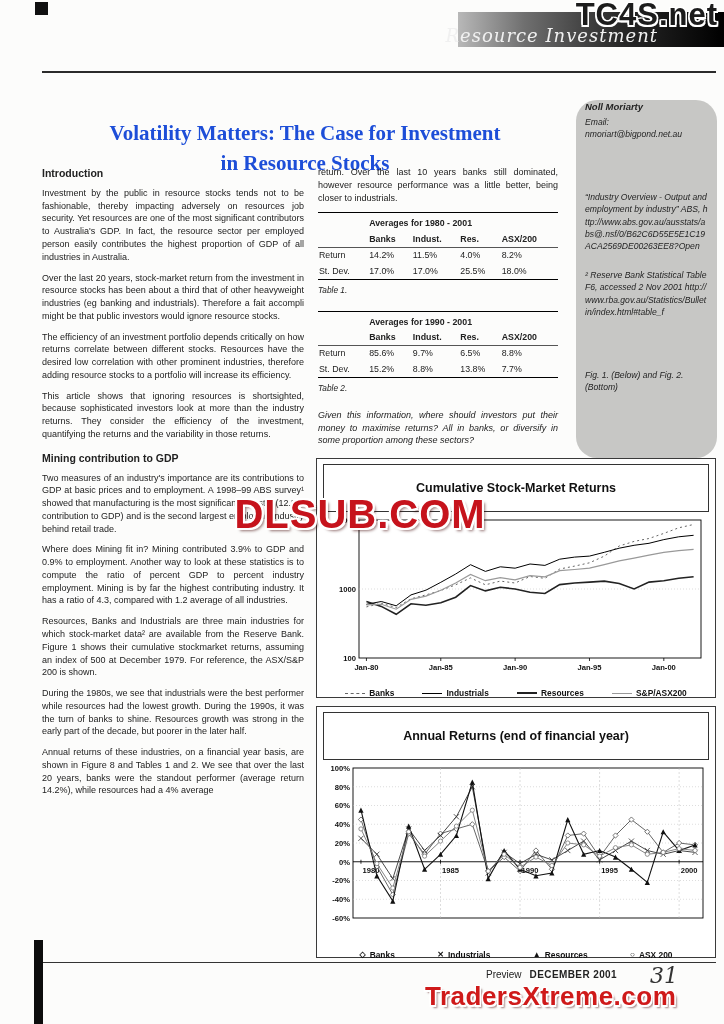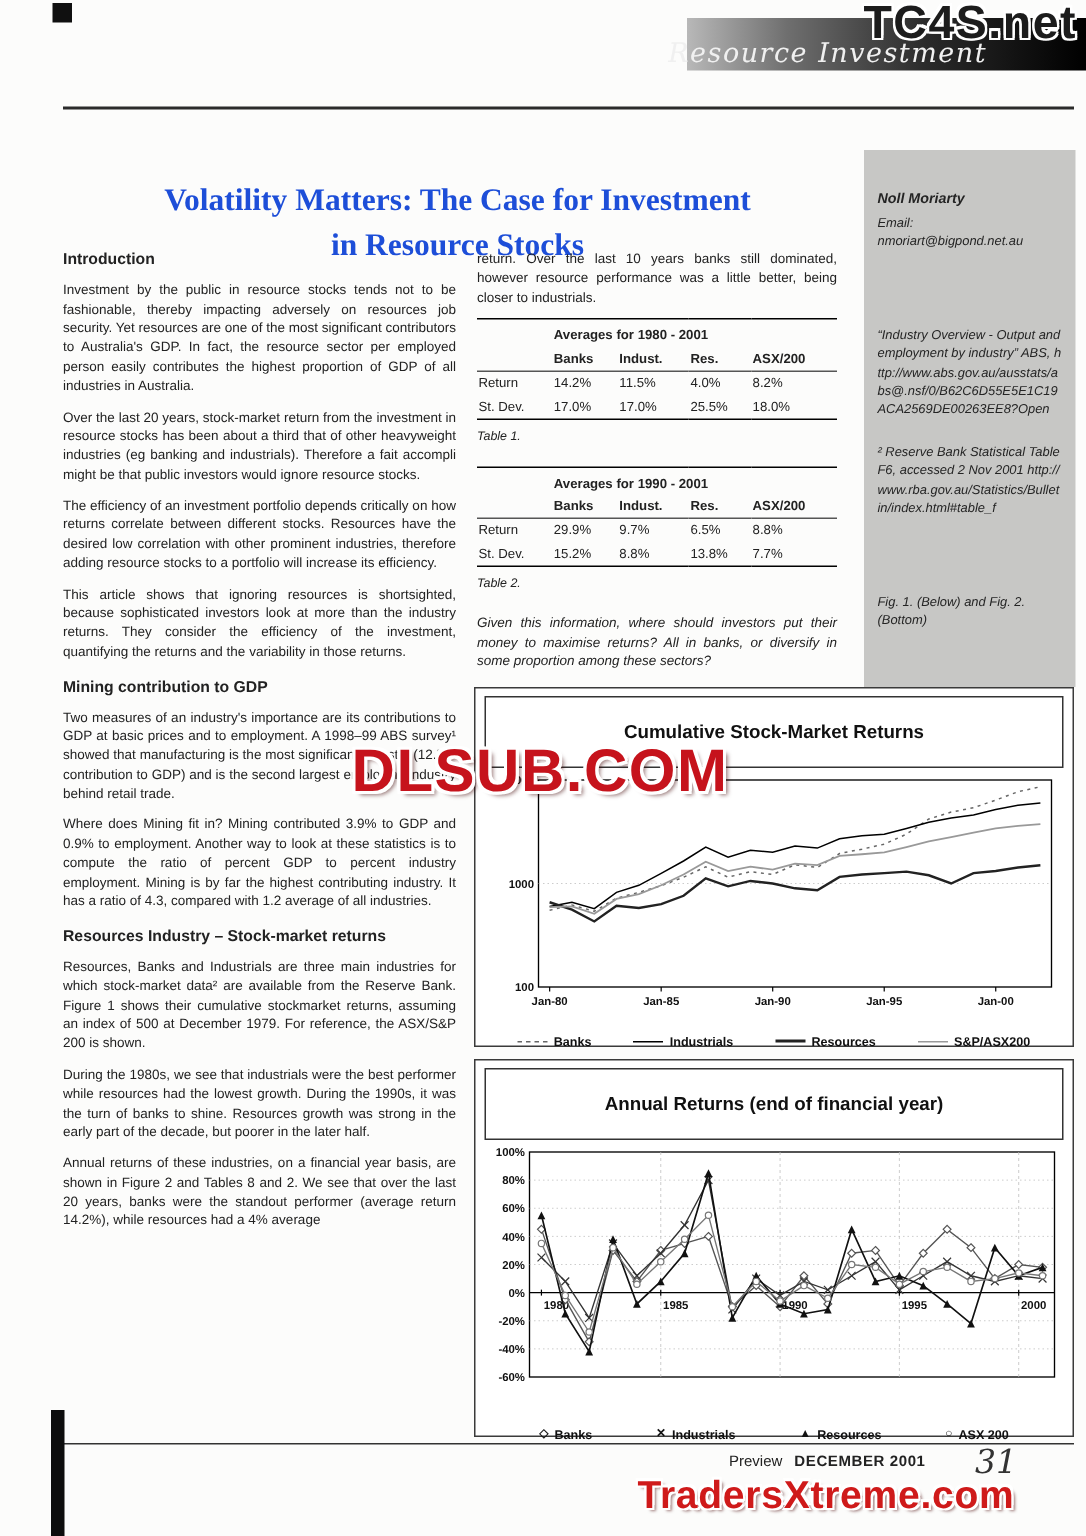--- a/index.html
+++ b/index.html
@@ -27,21 +27,21 @@
   
   .avg-table{width:100%;border-collapse:collapse;font-size:8.8px;margin-top:6px;}
   .avg-table td{padding:1.5px 1px;text-align:left;}
   .avg-table .t-title td{border-top:1px solid #000;font-weight:700;padding-top:4px;}
   .avg-table .t-head td{font-weight:700;border-bottom:1px solid #555;}
   .avg-table .t-last td{border-bottom:1px solid #000;}
   .table-caption{font-style:italic;font-size:8.3px;margin:5px 0 14px;text-align:left;}
   .question{font-style:italic;margin-top:6px;}
   
   .sidebar{position:absolute;left:576px;top:100px;width:141px;height:358px;background:#c7c7c5;
-        box-sizing:border-box;padding:26px 9px 10px;font-style:italic;font-size:8.6px;line-height:1.45;color:#242424;}
+        box-sizing:border-box;padding:0 9px 10px;font-style:italic;font-size:8.6px;line-height:1.45;color:#242424;border-radius:21px;}
   .sidebar .author{font-weight:700;font-size:9.5px;margin-bottom:2px;}
   .sidebar .email{word-break:break-all;}
   .sidebar .ref1{margin-top:50px;word-break:break-all;}
   .sidebar .ref2{margin-top:16px;word-break:break-all;}
   .sidebar .fig-note{margin-top:50px;font-style:italic;}
   
   .figure{position:absolute;left:316px;width:400px;background:#fff;border:1px solid #3a3a3a;box-sizing:border-box;}
   .figure-1{top:458px;height:240px;}
   .figure-2{top:706px;height:252px;}
   .fig-title{margin:5px 6px 2px;border:1px solid #333;text-align:center;font-weight:700;font-size:12.5px;padding:16px 0;color:#111;}
@@ -81,24 +81,23 @@
 
   <div class="col-left">
     <div class="subhead first">Introduction</div>
     <p>Investment by the public in resource stocks tends not to be fashionable, thereby impacting adversely on resources job security. Yet resources are one of the most significant contributors to Australia's GDP. In fact, the resource sector per employed person easily contributes the highest proportion of GDP of all industries in Australia.</p>
     <p>Over the last 20 years, stock-market return from the investment in resource stocks has been about a third that of other heavyweight industries (eg banking and industrials). Therefore a fait accompli might be that public investors would ignore resource stocks.</p>
     <p>The efficiency of an investment portfolio depends critically on how returns correlate between different stocks. Resources have the desired low correlation with other prominent industries, therefore adding resource stocks to a portfolio will increase its efficiency.</p>
     <p>This article shows that ignoring resources is shortsighted, because sophisticated investors look at more than the industry returns. They consider the efficiency of the investment, quantifying the returns and the variability in those returns.</p>
     <div class="subhead">Mining contribution to GDP</div>
     <p>Two measures of an industry's importance are its contributions to GDP at basic prices and to employment. A 1998–99 ABS survey¹ showed that manufacturing is the most significant industry (12.5% contribution to GDP) and is the second largest employing industry behind retail trade.</p>
     <p>Where does Mining fit in? Mining contributed 3.9% to GDP and 0.9% to employment. Another way to look at these statistics is to compute the ratio of percent GDP to percent industry employment. Mining is by far the highest contributing industry. It has a ratio of 4.3, compared with 1.2 average of all industries.</p>
-    <div class="subhead">Resources Industry – Stock-market returns</div>
     <p>Resources, Banks and Industrials are three main industries for which stock-market data² are available from the Reserve Bank. Figure 1 shows their cumulative stockmarket returns, assuming an index of 500 at December 1979. For reference, the ASX/S&amp;P 200 is shown.</p>
     <p>During the 1980s, we see that industrials were the best performer while resources had the lowest growth. During the 1990s, it was the turn of banks to shine. Resources growth was strong in the early part of the decade, but poorer in the later half.</p>
-    <p>Annual returns of these industries, on a financial year basis, are shown in Figure 2 and Tables 8 and 2. We see that over the last 20 years, banks were the standout performer (average return 14.2%), while resources had a 4% average</p>
+    <p>Annual returns of these industries, on a financial year basis, are shown in Figure 8 and Tables 1 and 2. We see that over the last 20 years, banks were the standout performer (average return 14.2%), while resources had a 4% average</p>
   </div>
 
   <div class="col-mid">
     <p>return. Over the last 10 years banks still dominated, however resource performance was a little better, being closer to industrials.</p>
 
     <table class="avg-table">
       <tbody>
           <tr class="t-title">
         <td></td>
         <td colspan="4">Averages for 1980 - 2001</td>
@@ -136,21 +135,21 @@
       </tr>
       <tr class="t-head">
         <td></td>
         <td>Banks</td>
         <td>Indust.</td>
         <td>Res.</td>
         <td>ASX/200</td>
       </tr>
       <tr>
         <td>Return</td>
-        <td>29.9%</td>
+        <td>85.6%</td>
         <td>9.7%</td>
         <td>6.5%</td>
         <td>8.8%</td>
       </tr>
       <tr class="t-last">
         <td>St. Dev.</td>
         <td>15.2%</td>
         <td>8.8%</td>
         <td>13.8%</td>
         <td>7.7%</td>

